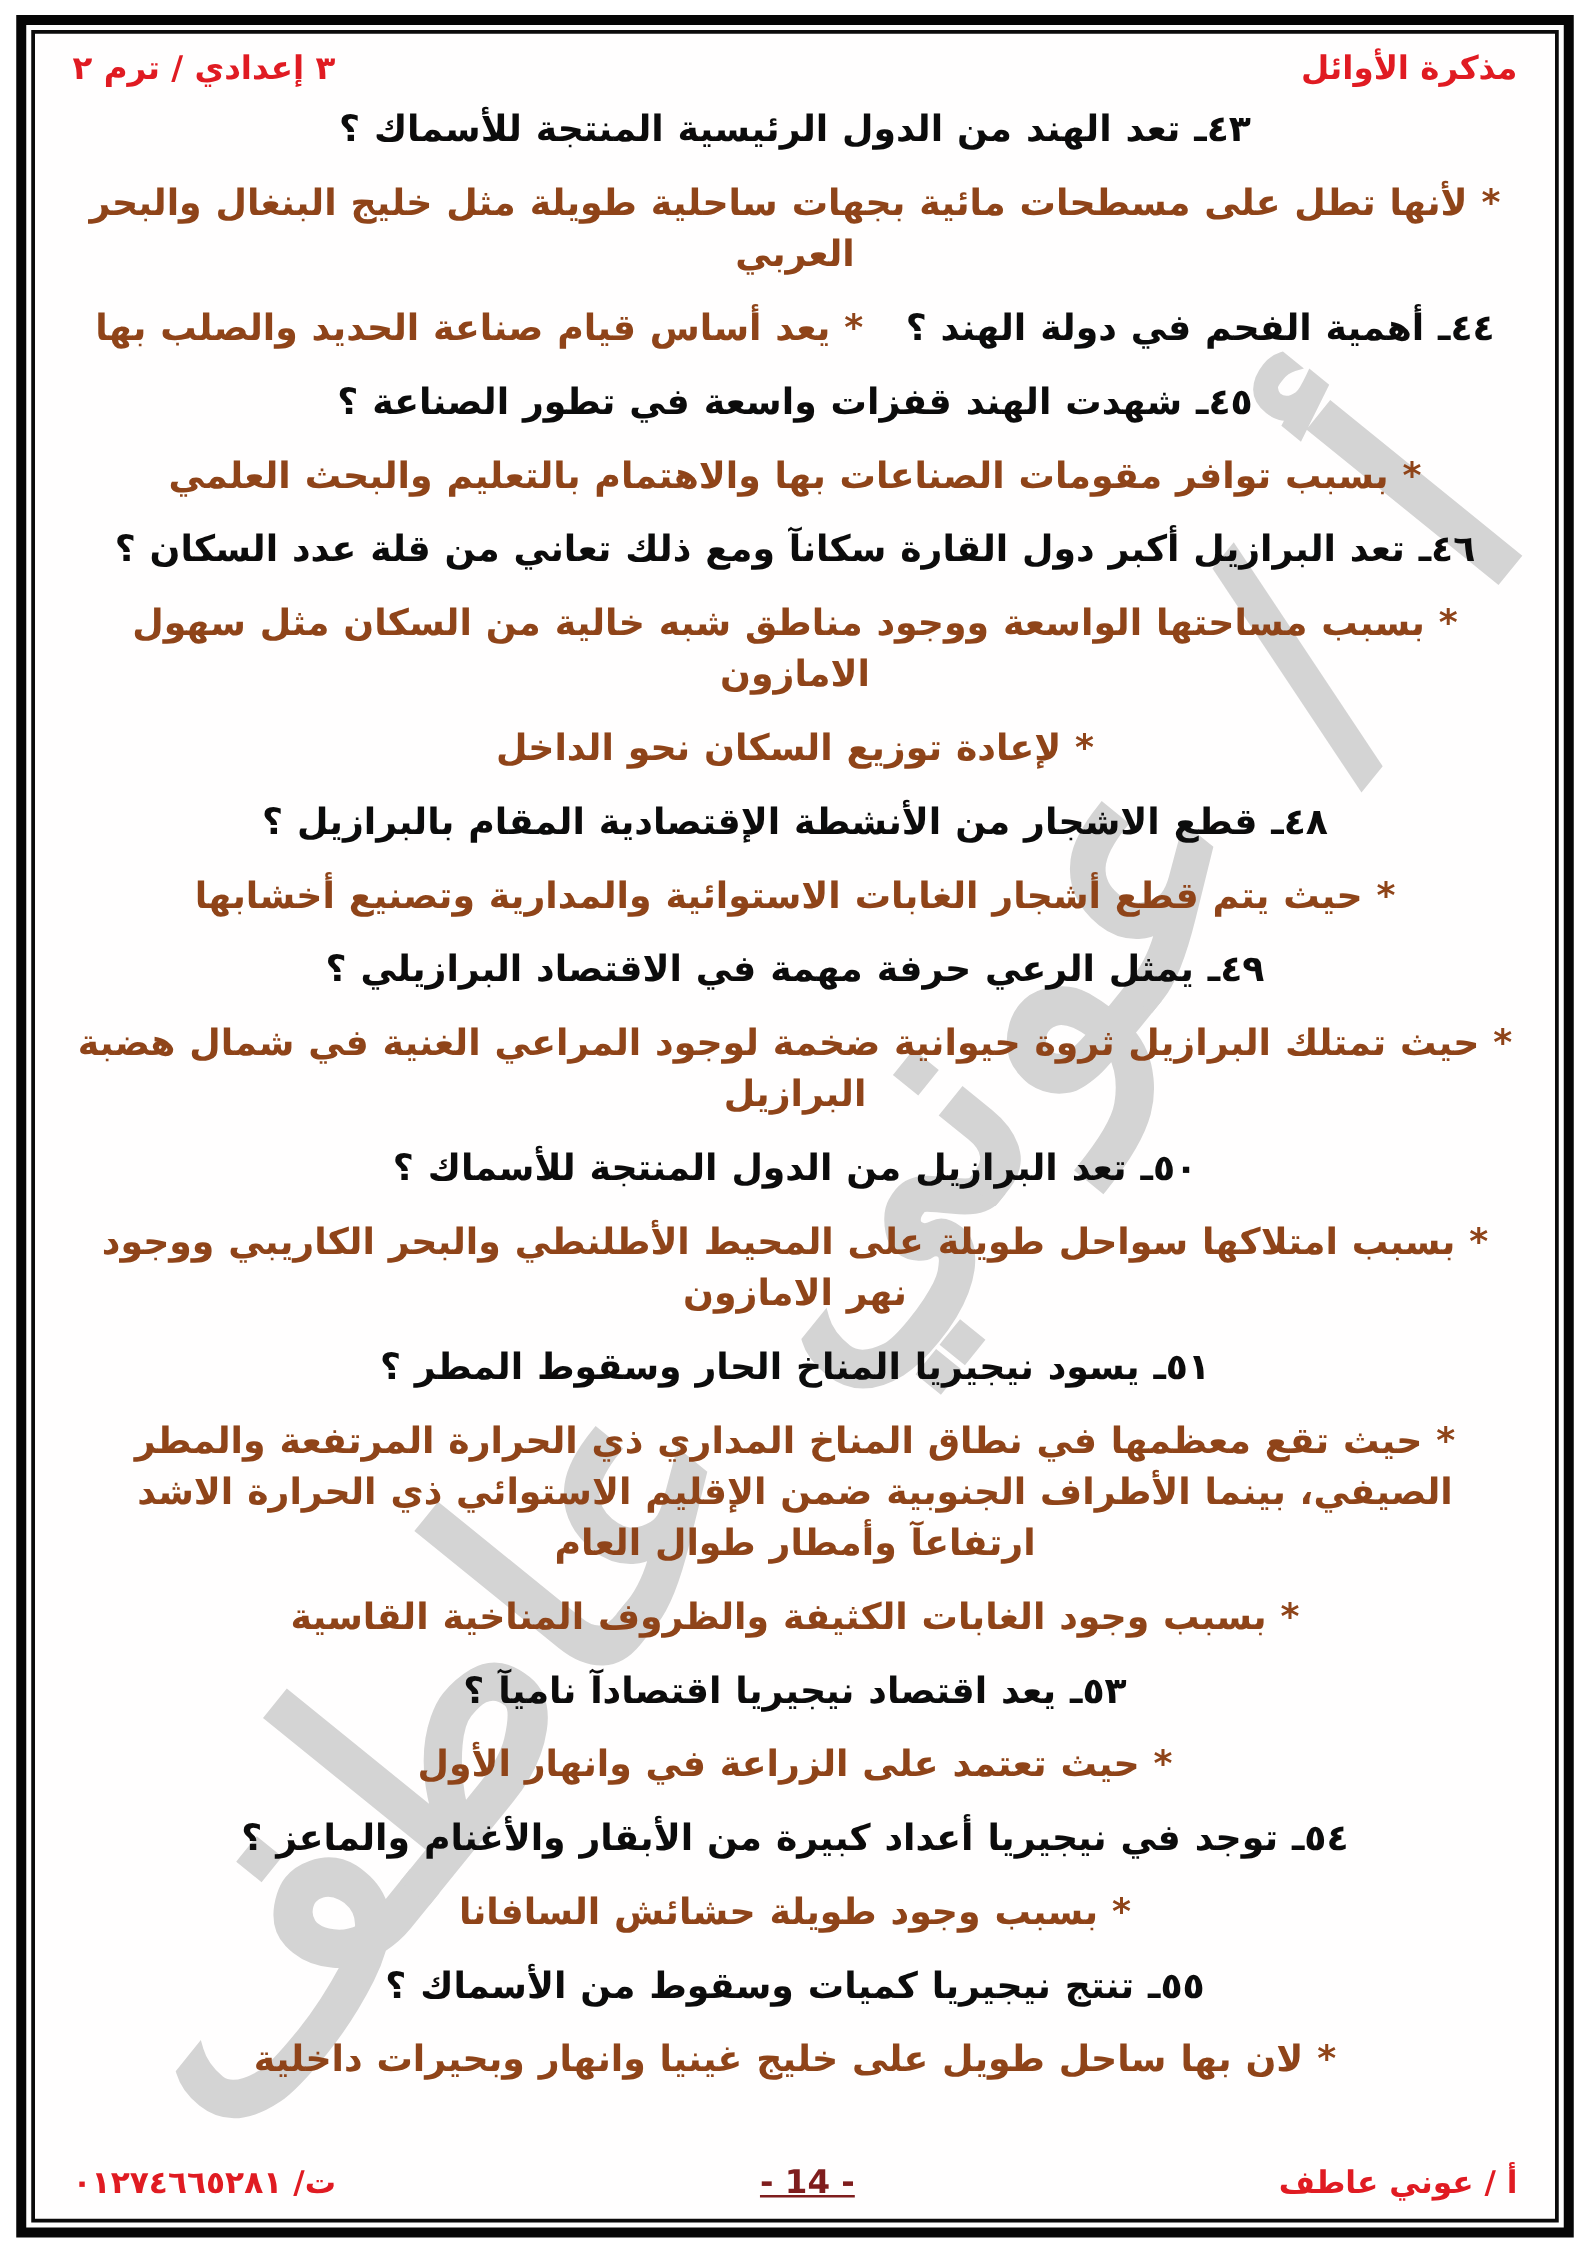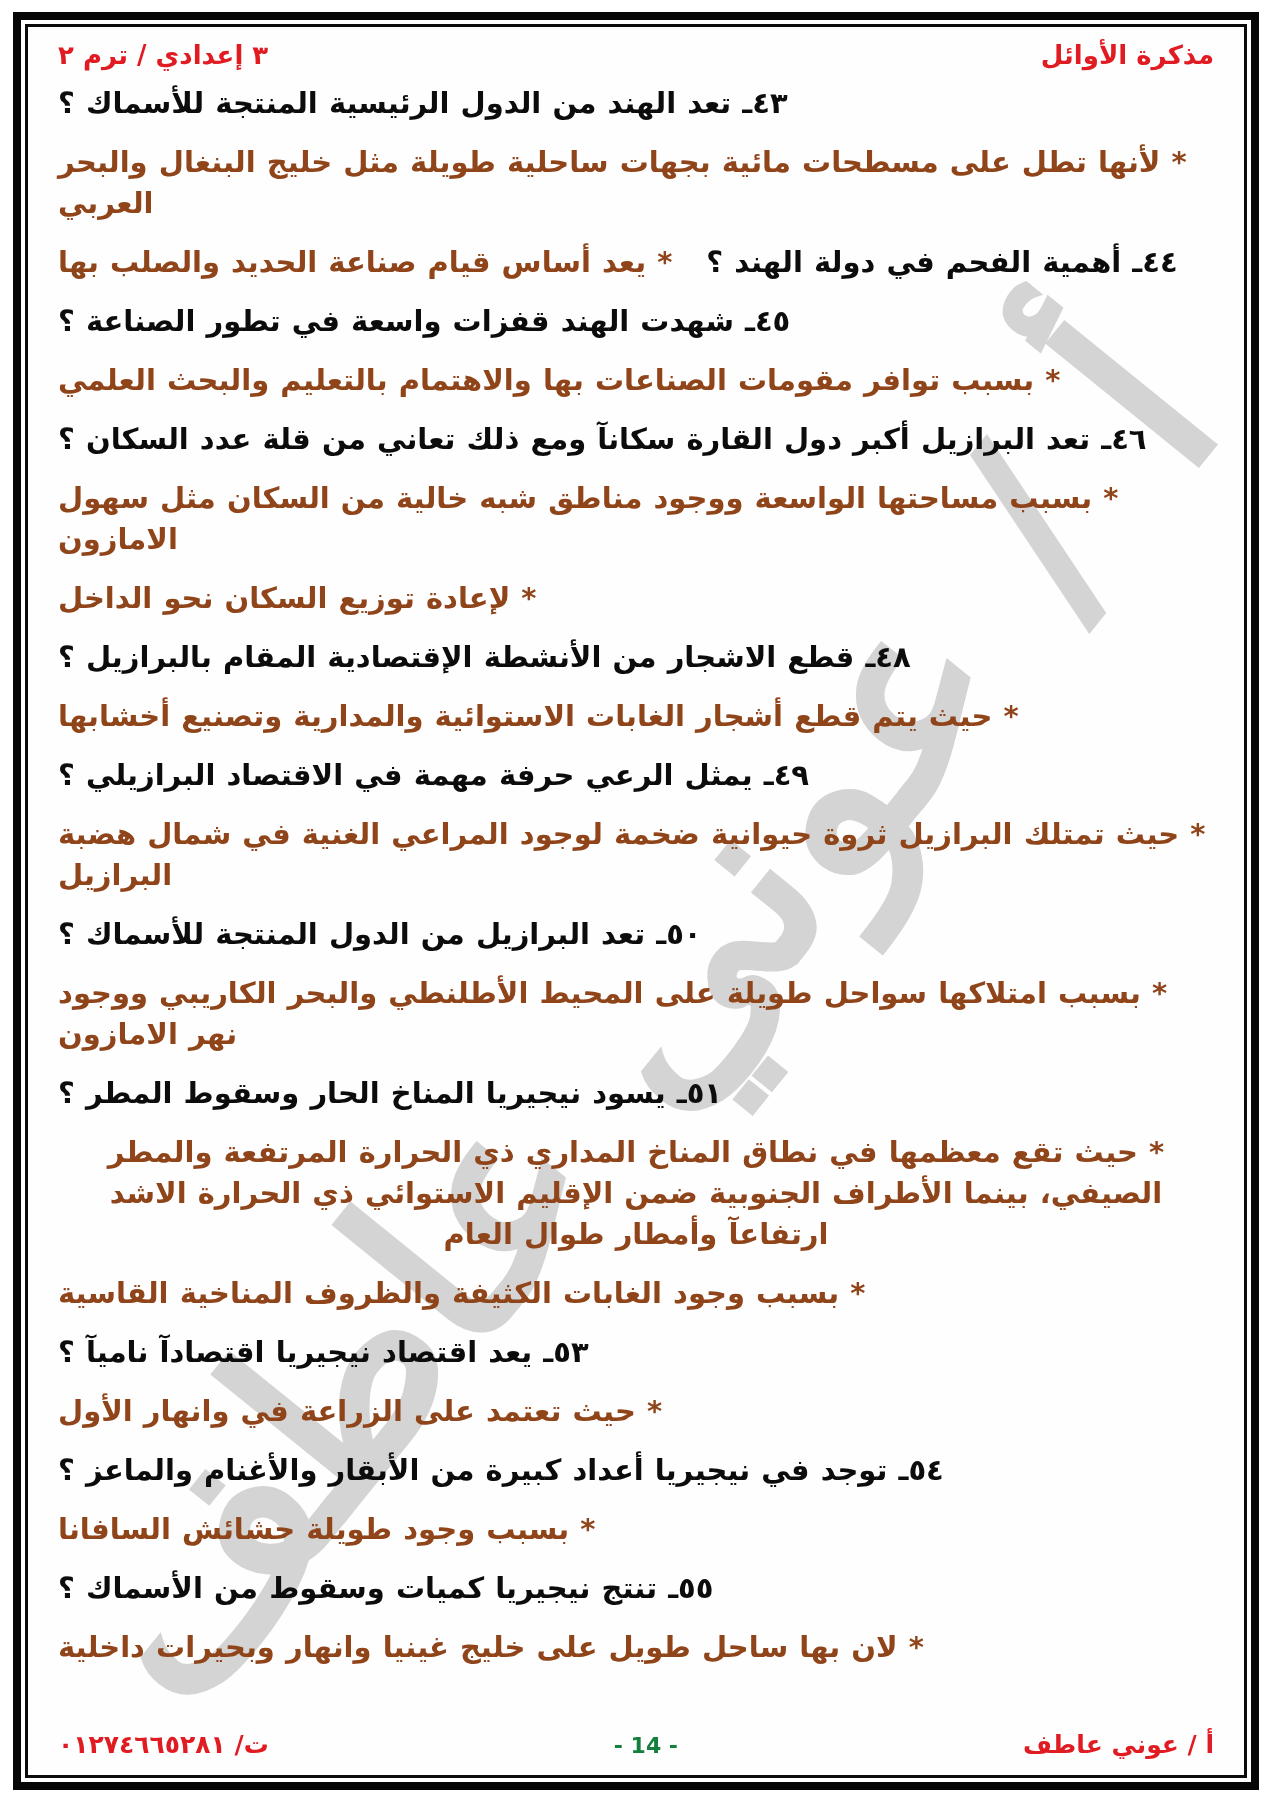--- a/index.html
+++ b/index.html
@@ -32,34 +32,34 @@
   }
   .content{
     position:absolute;inset:0;z-index:1;direction:rtl;
     padding:12px 30px 0 30px;
   }
   .header-row{
     display:flex;justify-content:space-between;align-items:baseline;
     color:var(--red);font-size:26px;line-height:32px;margin-bottom:12px;
   }
   .line{
-    font-size:29px;line-height:41px;margin-bottom:18px;text-align:left;
+    font-size:29px;line-height:41px;margin-bottom:18px;text-align:center;
     word-spacing:1px;
   }
   .q{color:var(--ink);}
   .a{color:var(--brown);}
   .center{text-align:center;}
   .inline-gap{display:inline-block;width:34px;}
   .footer-row{
     position:absolute;left:30px;right:30px;bottom:14px;z-index:2;
     display:flex;justify-content:space-between;align-items:baseline;
     direction:rtl;font-size:25px;line-height:30px;
   }
   .footer-name{color:var(--red);}
-  .footer-page{color:#15803d;font-size:22px;direction:ltr;}
+  .footer-page{color:#7f1d1d;font-size:26px;direction:ltr;text-decoration:underline;}
   .footer-phone{color:var(--red);}
 </style>
 </head>
 <body>
 
 <div class="frame-outer">
   <div class="frame-inner">
 
     <div class="watermark">أ / عوني عاطف</div>
 

